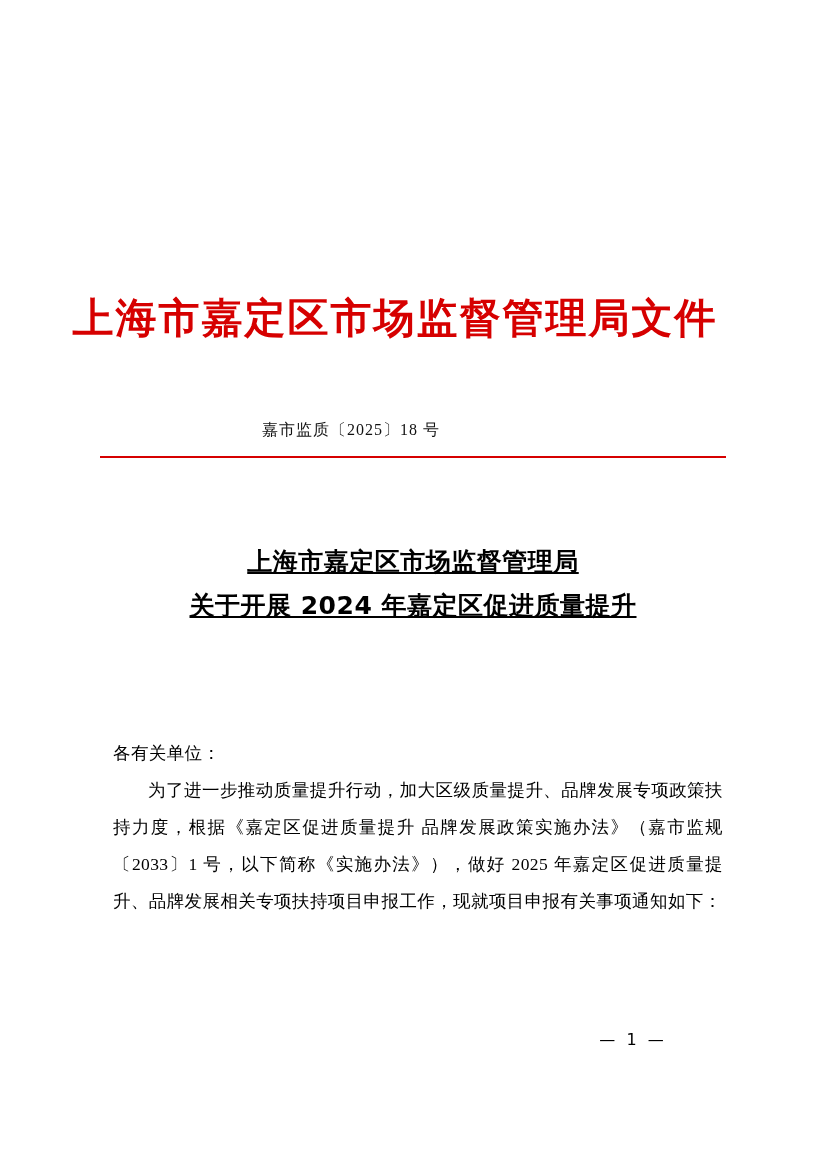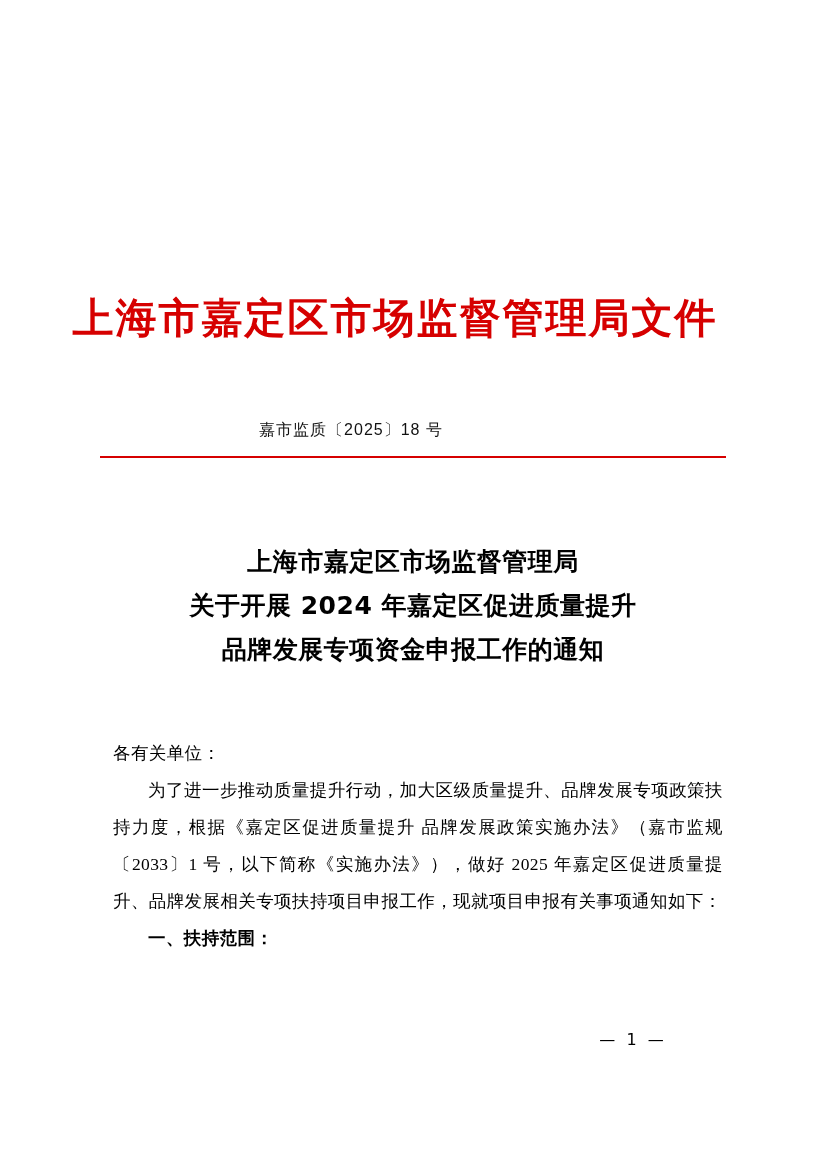--- a/index.html
+++ b/index.html
@@ -41,21 +41,21 @@
     white-space: nowrap;
   }
 
   
   .docnum {
     position: absolute;
     left: 0;
     top: 420px;
     width: 702px;
     text-align: center;
-    font-family: Liberation Sans, sans-serif;
+    font-family: Liberation Serif, serif;
     font-size: 16px;
     letter-spacing: 1px;
     color: #111111;
   }
   .red-rule {
     position: absolute;
     left: 100px;
     top: 456px;
     width: 626px;
     height: 2px;
@@ -71,20 +71,21 @@
     text-align: center;
     font-family: "DejaVu Sans", "Liberation Sans", sans-serif;
     font-weight: bold;
     font-size: 25px;
     line-height: 44px;
     letter-spacing: 0.5px;
     color: #000000;
   }
   .title-block div {
     white-space: nowrap;
+    text-decoration: underline;
   }
 
   
   .body-text {
     position: absolute;
     left: 113px;
     top: 735px;
     width: 610px;
     font-family: Liberation Serif, serif;
     font-size: 17.5px;
@@ -132,26 +133,24 @@
   <div class="masthead">
     <div class="masthead-title">上海市嘉定区市场监督管理局文件</div>
   </div>
 
   <div class="docnum">嘉市监质〔2025〕18 号</div>
   <div class="red-rule"></div>
 
   <div class="title-block">
     <div>上海市嘉定区市场监督管理局</div>
     <div>关于开展 2024 年嘉定区促进质量提升</div>
-    <div>品牌发展专项资金申报工作的通知</div>
   </div>
 
   <div class="body-text">
     <p class="salutation">各有关单位：</p>
     <p class="para">为了进一步推动质量提升行动，加大区级质量提升、品牌发展专项政策扶持力度，根据《嘉定区促进质量提升 品牌发展政策实施办法》（嘉市监规〔2033〕1 号，以下简称《实施办法》），做好 2025 年嘉定区促进质量提升、品牌发展相关专项扶持项目申报工作，现就项目申报有关事项通知如下：</p>
-    <p class="heading-1">一、扶持范围：</p>
   </div>
 
   <div class="footer">
     <span class="footer-inner">— 1 —</span>
   </div>
 
 </div>
 
 </body></html>

